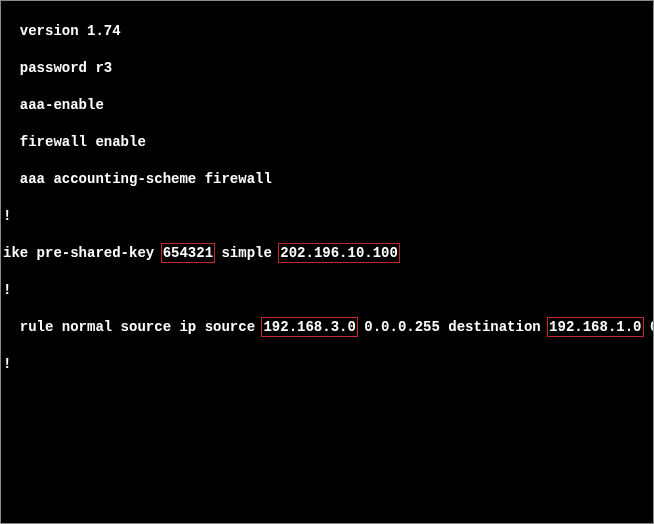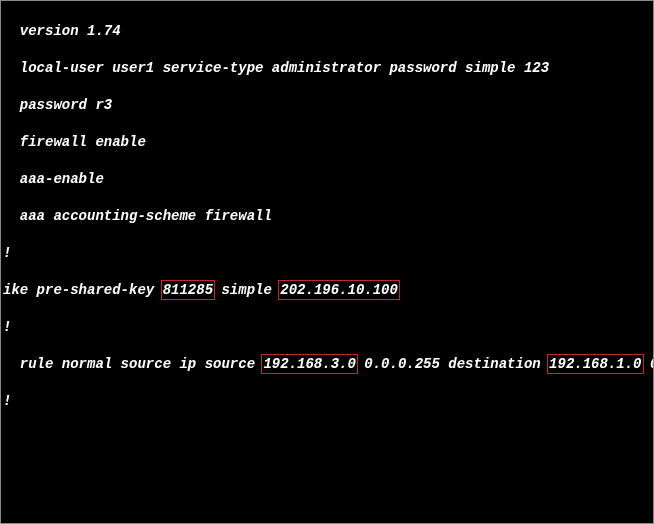--- a/index.html
+++ b/index.html
@@ -18,21 +18,20 @@
     font-weight: bold;
     white-space: pre;
     padding: 2px 0 0 2px;
   }
   .line {
     position: relative;
     height: 18.5px;
   }
   .line span {
     display: inline-block;
-    font-style: italic;
   }
   
   .hl {
     border: 1px solid #c1272d;
     padding: 0 1px;
     margin: -1px -2px;
   }
   
   .frame {
     box-sizing: border-box;
@@ -42,27 +41,26 @@
     background: #000;
     overflow: hidden;
   }
 </style>
 </head>
 <body>
 
 <div class="frame">
 <div class="terminal">
 <div class="line"><span>  version 1.74</span></div>
-<div class="line"><span>  local-user user1 service-type administrator password simple 123</span></div>
 <div class="line"><span>  password r3</span></div>
+<div class="line"><span>  aaa-enable</span></div>
 <div class="line"><span>  firewall enable</span></div>
-<div class="line"><span>  aaa-enable</span></div>
 <div class="line"><span>  aaa accounting-scheme firewall</span></div>
 <div class="line"><span>!</span></div>
-<div class="line"><span>ike pre-shared-key </span><span class="hl">811285</span><span> simple </span><span class="hl">202.196.10.100</span></div>
+<div class="line"><span>ike pre-shared-key </span><span class="hl">654321</span><span> simple </span><span class="hl">202.196.10.100</span></div>
 <div class="line"><span>!</span></div>
 <div class="line"><span>  rule normal source ip source </span><span class="hl">192.168.3.0</span><span> 0.0.0.255 destination </span><span class="hl">192.168.1.0</span><span> 0</span></div>
 <div class="line"><span>!</span></div>
 
 
 
 
 
 
 

